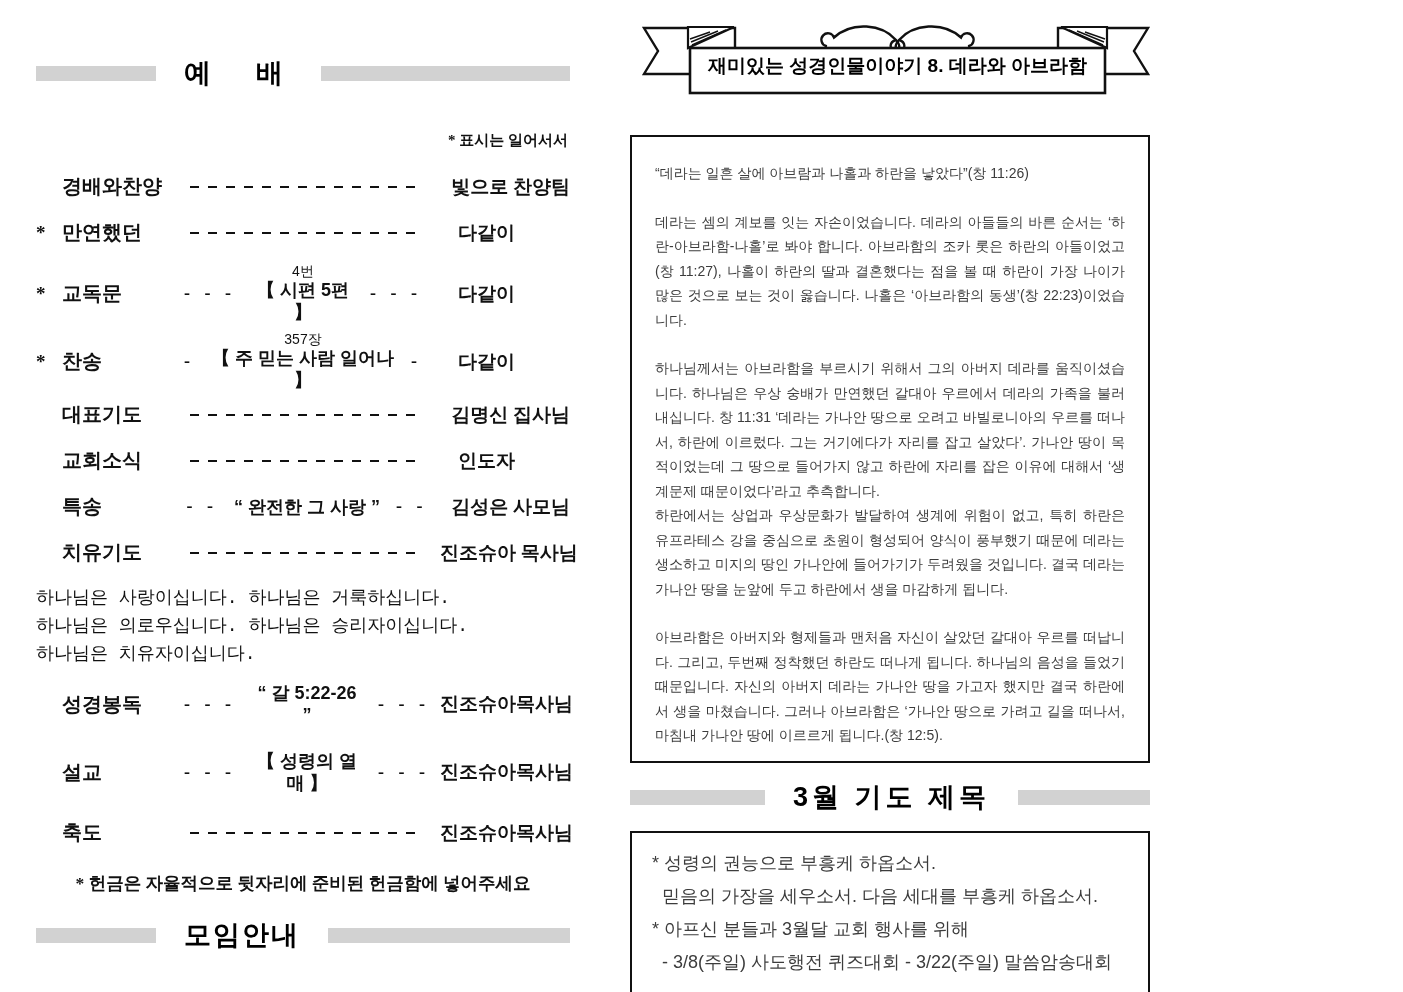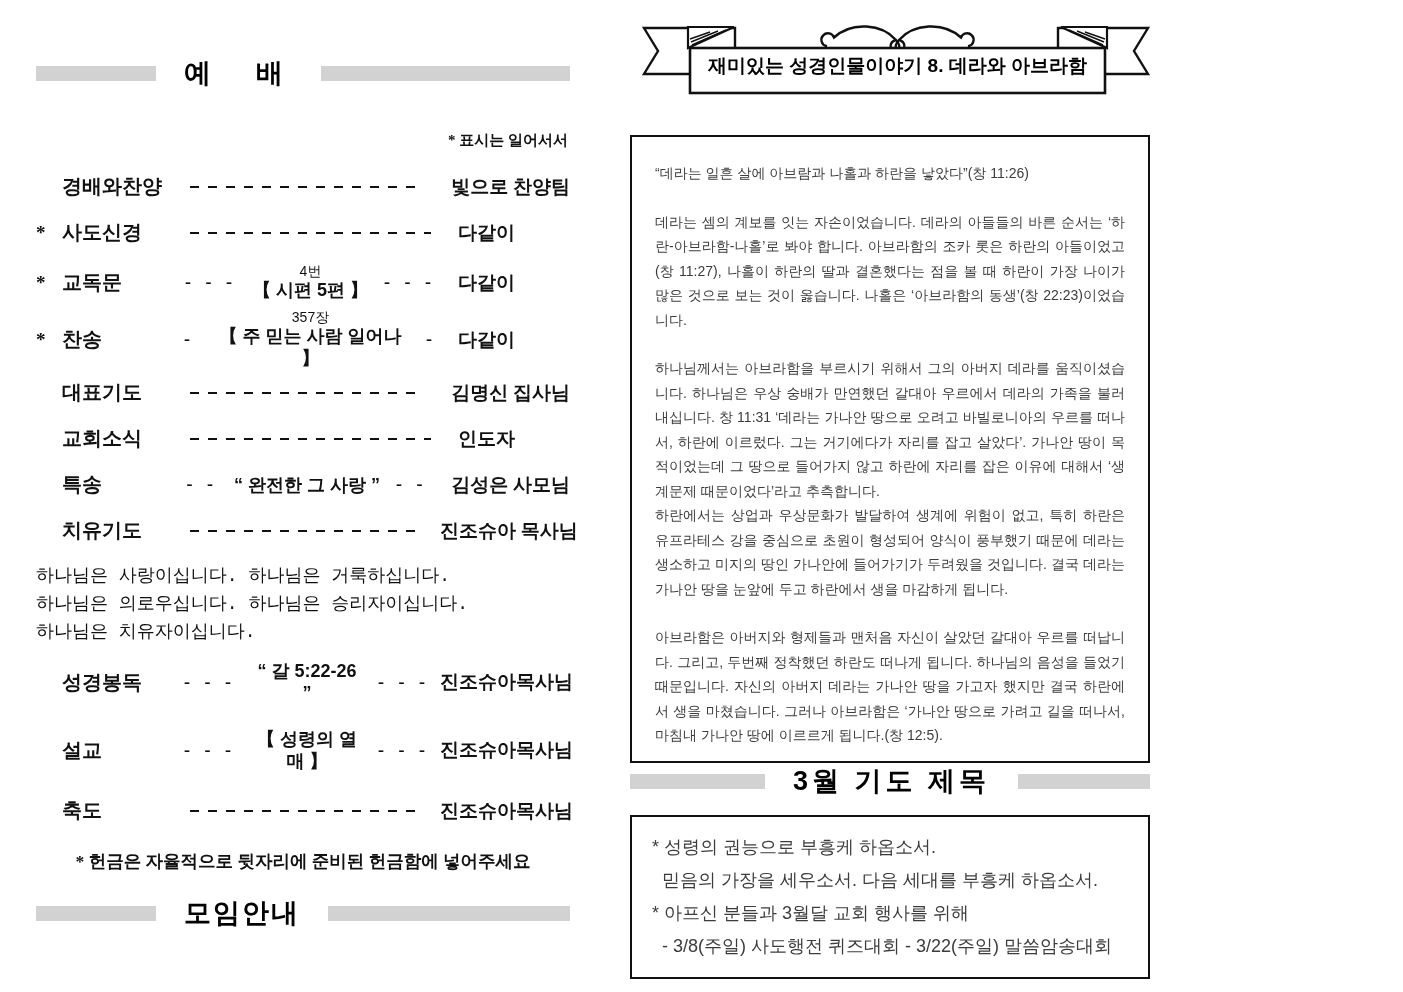--- a/index.html
+++ b/index.html
@@ -22,21 +22,21 @@
   .wstar{width:26px;font-weight:bold;font-size:19px;}
   .wlabel{width:112px;font-weight:bold;font-size:20px;text-align:justify;text-align-last:justify;}
   .leader{flex:1;height:2px;align-self:center;margin:0 16px;
           background:repeating-linear-gradient(90deg,#111 0 9px,transparent 9px 18px);}
   .wmid{flex:1;display:flex;align-items:center;justify-content:center;}
   .dashes{font-weight:bold;letter-spacing:5px;white-space:pre;font-size:18px;margin:0 10px;}
   .centerblock{text-align:center;margin:0 6px;}
   .center-top{font-size:14px;line-height:15px;font-family:"Liberation Sans",sans-serif;}
   .center-main{font-weight:bold;font-size:18px;line-height:22px;font-family:"Liberation Sans",sans-serif;}
   .wright{width:130px;text-align:right;font-weight:bold;font-size:19px;white-space:pre;}
-  .wright.spread{text-align:justify;text-align-last:justify;width:112px;margin-left:11px;}
+  .wright.spread{text-align:justify;text-align-last:justify;width:112px;margin-left:26px;}
   .two-line{margin-bottom:9px;}
 
   .declaration{font-size:18px;line-height:28px;margin:4px 0 14px 0;
                font-family:Liberation Mono, monospace;}
   .offering{text-align:center;font-weight:bold;font-size:17.5px;margin-top:24px;
             font-family:"Liberation Serif","DejaVu Serif",serif;}
 
   .meet-header{margin-top:22px;}
   .meet-row{margin-top:13px;display:flex;align-items:center;justify-content:space-between;}
   .meet-note{text-align:center;font-weight:bold;font-size:16px;line-height:26px;white-space:pre;}
@@ -48,21 +48,21 @@
   .banner svg{position:absolute;left:0;top:0;}
   .banner-title{position:absolute;left:62px;top:32px;width:411px;height:32px;display:flex;
                 align-items:center;justify-content:center;font-weight:bold;font-size:19px;color:#000;}
 
   .story-box{margin-top:17px;border:2px solid #111;box-sizing:border-box;height:628px;
              padding:24px 23px;overflow:hidden;color:#3c3c3c;}
   .para{font-size:14px;line-height:24.5px;text-align:justify;margin:0 0 24px 0;}
   .para.tight{margin-bottom:0;}
   .para.last{margin-bottom:0;}
 
-  .prayer-header{}
+  .prayer-header{margin-top:16px;}
   .prayer-header .hbar.l{width:135px;}
   .prayer-box{margin-top:16px;border:2px solid #111;box-sizing:border-box;padding:14px 20px;
               color:#3c3c3c;}
   .prayer-line{font-size:18px;line-height:33px;white-space:pre-wrap;}
 </style>
 </head>
 <body>
 
 <div class="page">
 
@@ -80,21 +80,21 @@
 
       <div class="wrow">
         <div class="wstar"></div>
         <div class="wlabel">경배와찬양</div>
         <div class="leader"></div>
         <div class="wright">빛으로 찬양팀</div>
       </div>
 
       <div class="wrow">
         <div class="wstar">*</div>
-        <div class="wlabel">사도신경</div>
+        <div class="wlabel">만연했던</div>
         <div class="leader"></div>
         <div class="wright spread">다같이</div>
       </div>
 
       <div class="wrow two-line">
         <div class="wstar">*</div>
         <div class="wlabel">교독문</div>
         <div class="wmid">
           <span class="dashes">- - -</span>
           <span class="centerblock">

